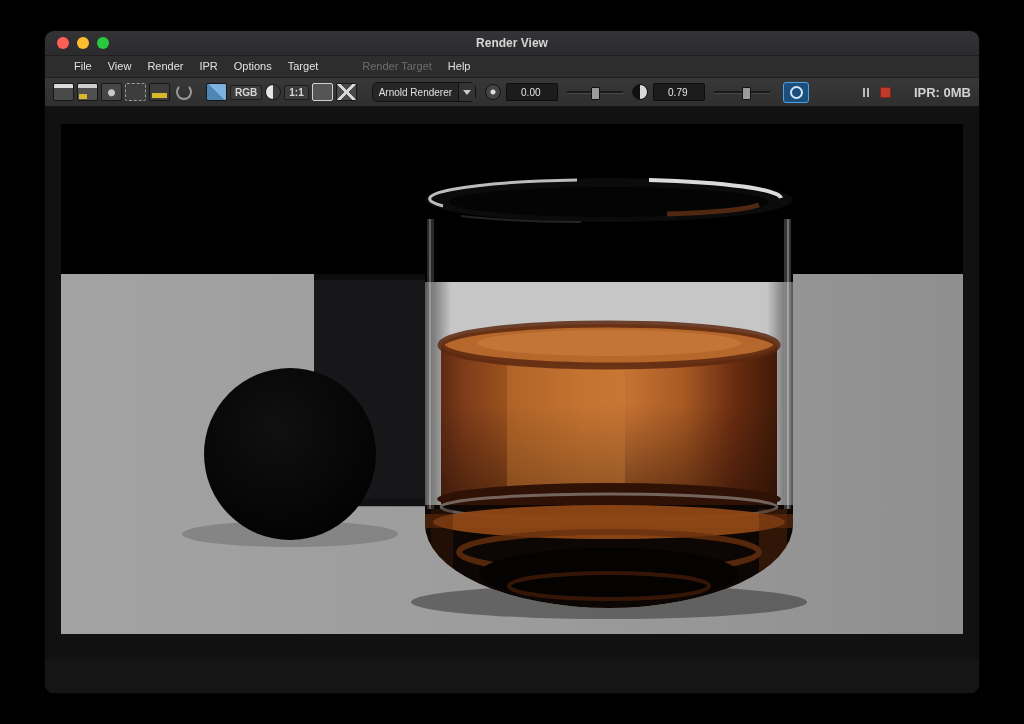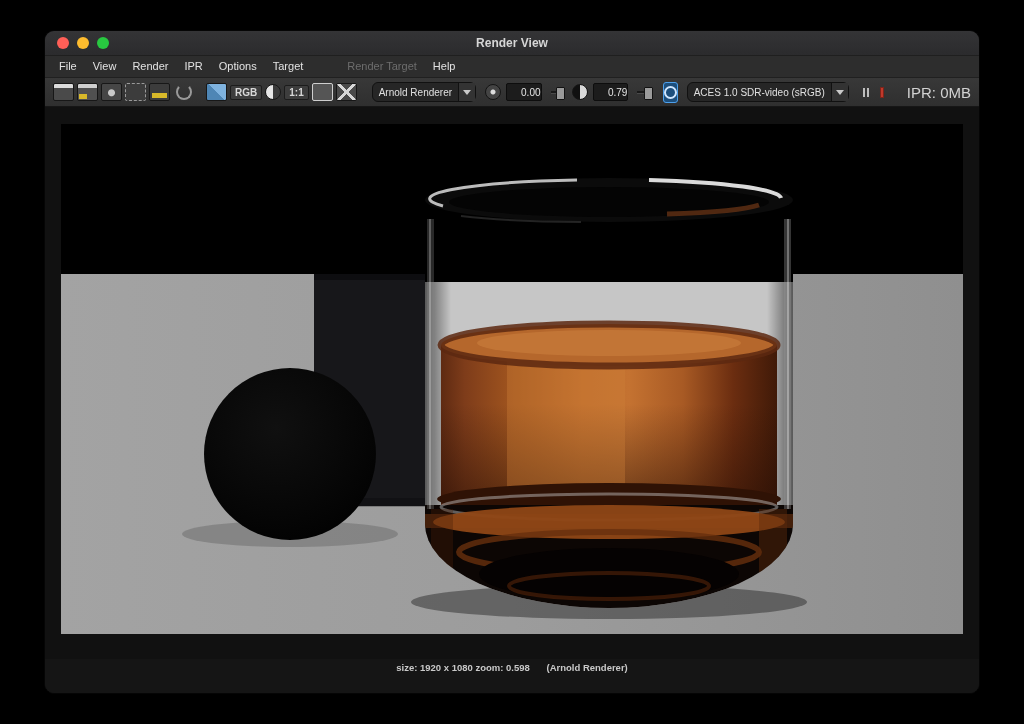--- a/index.html
+++ b/index.html
@@ -9,21 +9,21 @@
     border-radius:10px;overflow:hidden;border:1px solid #050505;box-sizing:border-box;
     display:flex;flex-direction:column;}
   
   .titlebar{height:24px;background:linear-gradient(#343436,#2b2b2d);display:flex;align-items:center;
     position:relative;border-bottom:1px solid #1f1f1f;flex:0 0 auto;}
   .lights{display:flex;gap:8px;margin-left:12px;}
   .light{width:12px;height:12px;border-radius:50%;}
   .light.red{background:#ff5f57;}.light.yellow{background:#febc2e;}.light.green{background:#28c840;}
   .win-title{position:absolute;left:0;right:0;text-align:center;font-size:12px;font-weight:bold;color:#d6d6d6;}
   
-  .menubar{height:21px;background:#2d2d2d;display:flex;align-items:flex-start;padding-left:6px;
+  .menubar{height:21px;background:#2d2d2d;display:flex;align-items:flex-start;padding-left:21px;
     border-bottom:1px solid #202020;flex:0 0 auto;}
   .menu-item{font-size:11px;color:#e2e2e2;padding:0 8px;line-height:21px;cursor:default;}
   .menu-item.disabled{color:#6d6d6d;margin-left:28px;}
   
   .toolbar{height:28px;background:linear-gradient(#383838,#2f2f2f);display:flex;align-items:center;
     padding:0 8px;gap:5px;border-bottom:1px solid #161616;flex:0 0 auto;}
   .tb-group{display:flex;align-items:center;gap:3px;margin-right:6px;}
   .tb-icon{width:19px;height:16px;border-radius:2px;position:relative;flex:0 0 auto;}
   .i-render{background:linear-gradient(#dcdcdc 0 4px,#4a4a4a 4px);border:1px solid #171717;}
   .i-ipr{background:linear-gradient(#cfcfcf 0 4px,#505050 4px);border:1px solid #171717;}
@@ -54,21 +54,21 @@
   .slider{width:56px;height:16px;position:relative;margin:0 4px;}
   .slider .track{position:absolute;left:0;right:0;top:7px;height:2px;background:#191919;border-bottom:1px solid #4a4a4a;}
   .slider .handle{position:absolute;top:3px;width:7px;height:11px;background:#9a9a9a;border:1px solid #121212;border-radius:1px;}
   .toggle-blue{width:24px;height:19px;border-radius:3px;background:#1d4f7d;border:1px solid #4da0ec;
     display:flex;align-items:center;justify-content:center;margin-left:4px;}
   .toggle-blue .ring{width:9px;height:9px;border:2px solid #cfe6ff;border-radius:50%;}
   .spacer{flex:1;}
   .pause-btn{display:flex;gap:2px;margin-right:6px;}
   .pause-btn i{display:block;width:2px;height:9px;background:#bdbdbd;}
   .stop-btn{width:9px;height:9px;background:#c0392b;border:1px solid #7e241a;margin-right:6px;}
-  .ipr-mem{font-size:15px;font-weight:normal;color:#d2d2d2;white-space:nowrap;padding-left:12px;}
+  .ipr-mem{font-size:13px;font-weight:bold;color:#d2d2d2;white-space:nowrap;padding-left:12px;}
   
   .viewport{flex:1;background:#111;position:relative;overflow:hidden;}
   .render-img{position:absolute;left:16px;top:17px;width:902px;height:510px;display:block;}
   
   .statusbar{flex:0 0 auto;height:32px;background:#151515;text-align:center;padding-top:2px;}
   .status-line{font-size:9.5px;font-weight:bold;color:#c9c9c9;line-height:13px;white-space:nowrap;}
   .status-line span{margin:0 7px;}
 </style>
 </head>
 <body>
@@ -134,26 +134,20 @@
       <div class="field">
         <span>0.79</span>
       </div>
       <div class="slider">
         <div class="track"></div>
         <div class="handle" style="left:50%;"></div>
       </div>
 
       <div class="toggle-blue">
         <div class="ring"></div>
-      </div>
-      <div class="dropdown">
-        <span class="dd-label">ACES 1.0 SDR-video (sRGB)</span>
-        <span class="dd-btn">
-          <span class="dd-caret"></span>
-        </span>
       </div>
 
       <div class="spacer"></div>
 
       <div class="pause-btn">
           <i></i>
           <i></i>
         </div>
       <div class="stop-btn"></div>
       <span class="ipr-mem">IPR: 0MB</span>
@@ -244,20 +238,16 @@
         <ellipse cx="548" cy="76" rx="184" ry="22" fill="#0b0b0b"></ellipse>
         <ellipse cx="548" cy="78" rx="160" ry="15" fill="#040404"></ellipse>
         <path d="M 382 82 A 176 19 0 0 1 516 56" fill="none" stroke="#dcdcdc" stroke-width="3" opacity="0.85"></path>
         <path d="M 588 56 A 176 19 0 0 1 720 74" fill="none" stroke="#f2f2f2" stroke-width="4" opacity="0.9"></path>
         <path d="M 606 90 A 150 13 0 0 0 698 81" fill="none" stroke="#5e2f14" stroke-width="5" opacity="0.85"></path>
         <path d="M 400 92 A 170 17 0 0 0 520 98" fill="none" stroke="#3a3a3a" stroke-width="2" opacity="0.6"></path>
       </svg>
     </div>
 
     <div class="statusbar">
-      <div class="status-line">
-        <span>size: 1920 x 1080 zoom: 0.598</span>
-        <span>(Arnold Renderer)</span>
-      </div>
     </div>
 
   </div>
 </div>
 
 </body></html>

